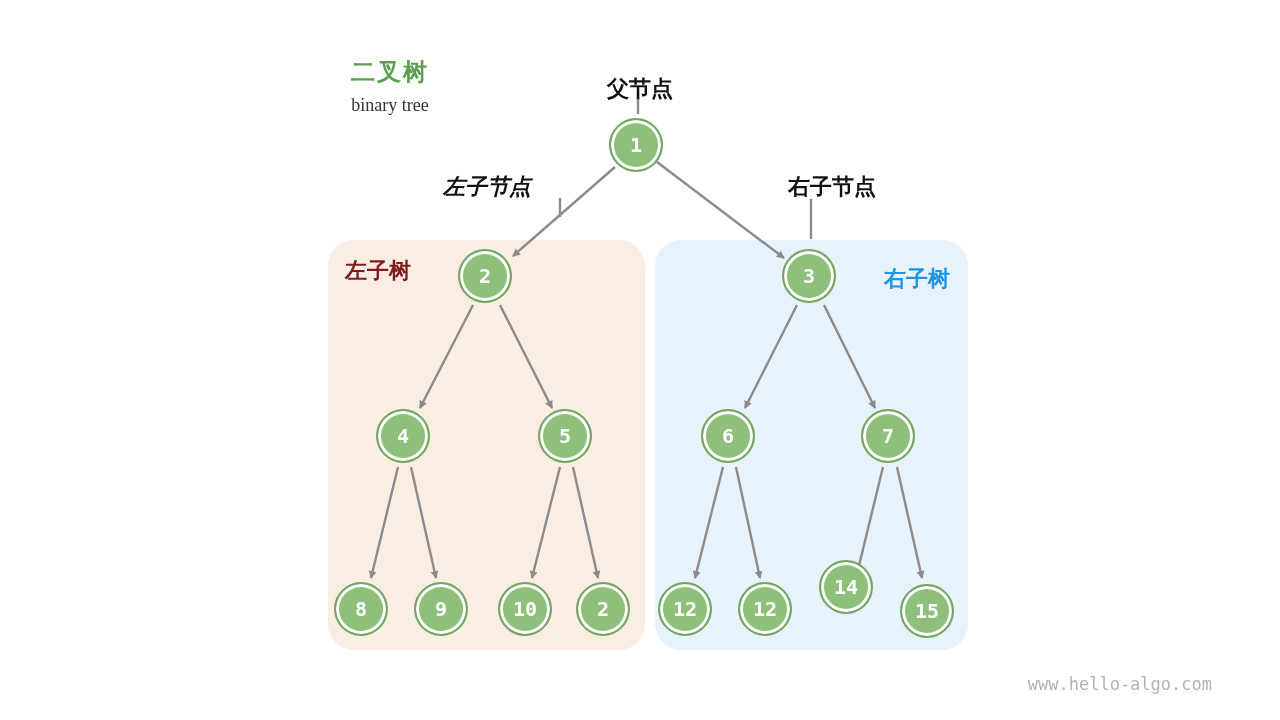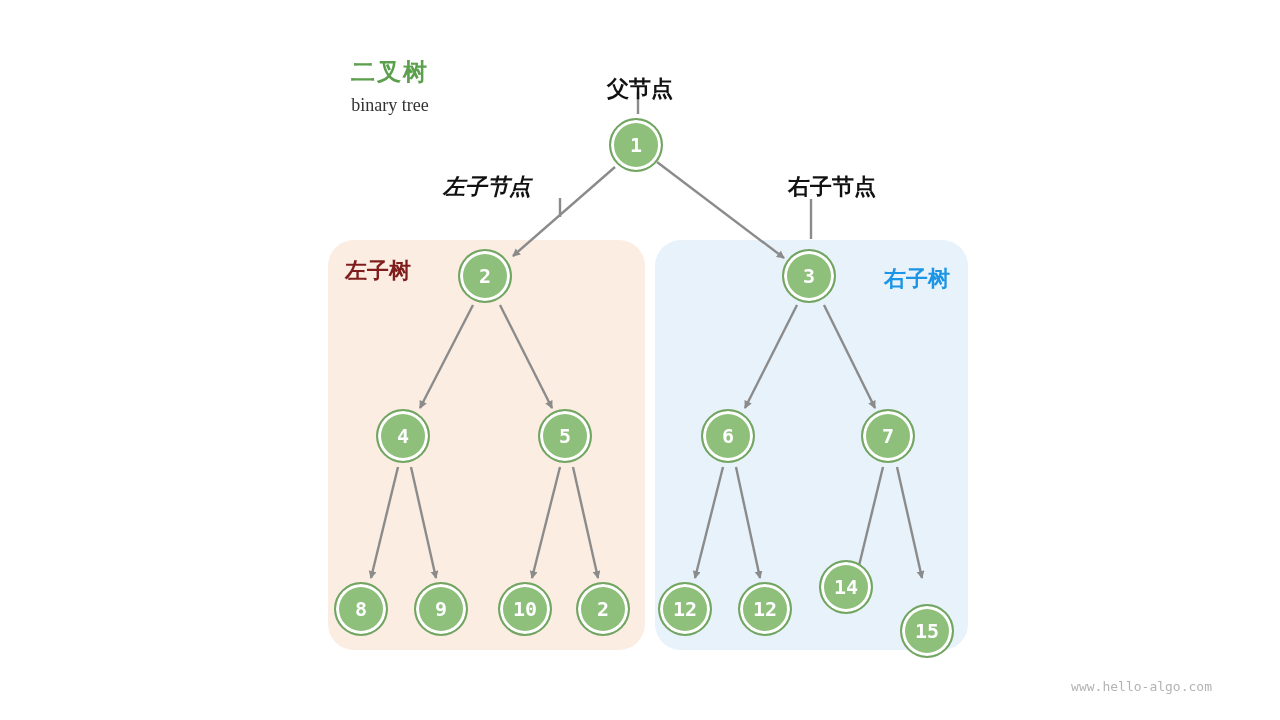--- a/index.html
+++ b/index.html
@@ -58,21 +58,21 @@
     font-size:18px;
     color:#333333;
   }
   .subtree-lbl-left{color:#7f1d1d;}
   .subtree-lbl-right{color:#1c95e6;}
 
   .watermark{
     position:absolute;
     right:68px;bottom:26px;
     font-family:"DejaVu Sans Mono","Liberation Mono",monospace;
-    font-size:13px;
+    font-size:17px;
     color:#b3b3b3;
     font-weight:normal;
   }
 </style>
 </head>
 <body>
 
 <div class="canvas">
 
   <div class="subtree-box left"></div>
@@ -124,17 +124,17 @@
   <div class="node" style="left:538px;top:409px;">5</div>
   <div class="node" style="left:701px;top:409px;">6</div>
   <div class="node" style="left:861px;top:409px;">7</div>
   <div class="node" style="left:334px;top:582px;">8</div>
   <div class="node" style="left:414px;top:582px;">9</div>
   <div class="node" style="left:498px;top:582px;">10</div>
   <div class="node" style="left:576px;top:582px;">2</div>
   <div class="node" style="left:658px;top:582px;text-align:center;">12</div>
   <div class="node" style="left:738px;top:582px;">12</div>
   <div class="node" style="left:819px;top:560px;">14</div>
-  <div class="node" style="left:900px;top:604px;">15</div>
+  <div class="node" style="left:900px;top:584px;">15</div>
 
   <div class="watermark">www.hello-algo.com</div>
 
 </div>
 
 </body></html>

